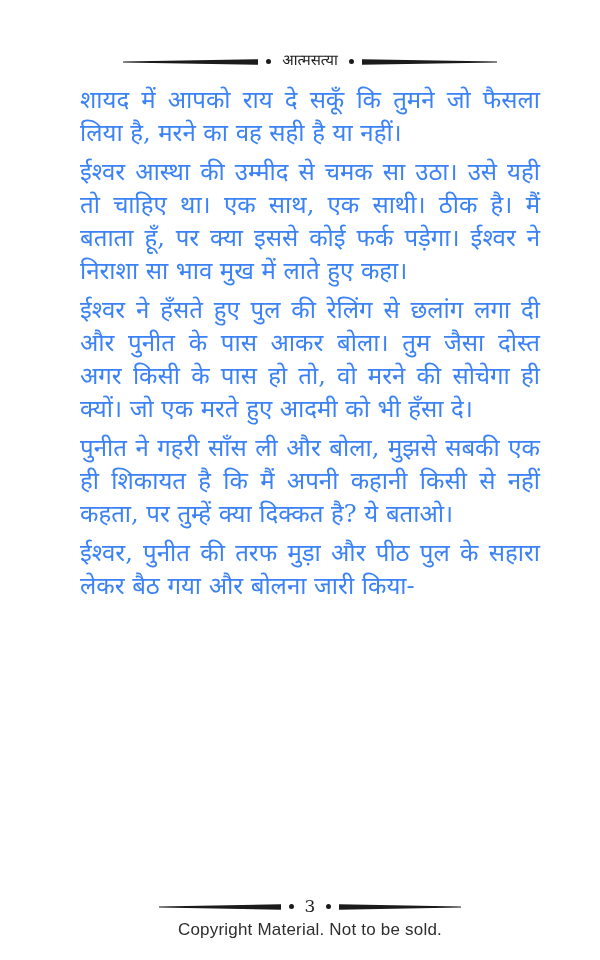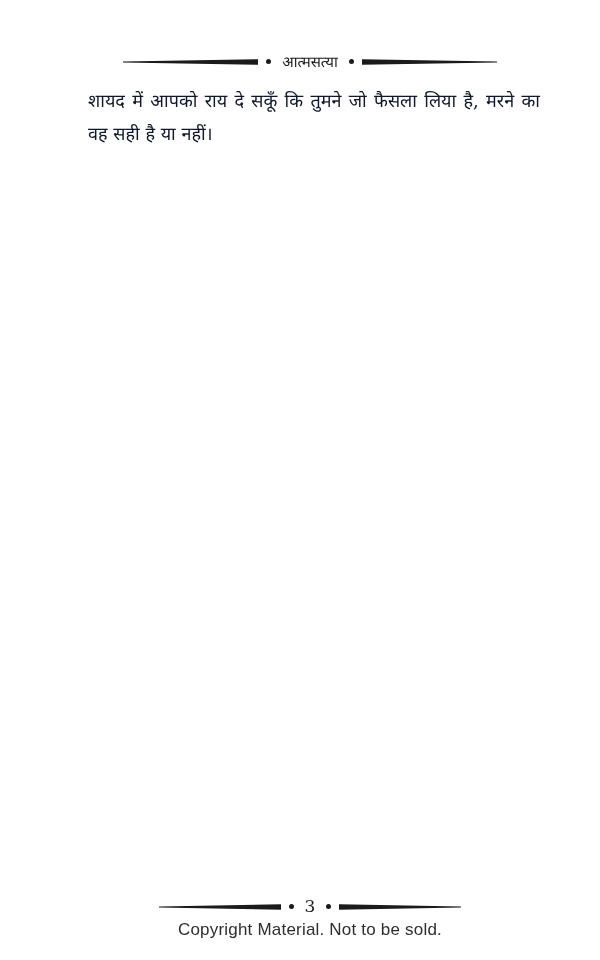--- a/index.html
+++ b/index.html
@@ -37,21 +37,21 @@
   .taper-footer { width: 122px; }
   .dot {
     width: 5px;
     height: 5px;
     border-radius: 50%;
     background: #1b1b1b;
     margin: 0 8px;
     flex: 0 0 auto;
   }
   .divider-label {
-    font-family: Liberation Sans, sans-serif;
+    font-family: Liberation Mono, monospace;
     font-size: 15px;
     line-height: 1;
     padding: 0 3px;
     white-space: nowrap;
     color: #1b1b1b;
   }
   .page-number-label {
     font-family: "DejaVu Serif", "Liberation Serif", serif;
     font-size: 17px;
     line-height: 1;
@@ -59,25 +59,25 @@
     color: #1b1b1b;
   }
 
   
   .content {
     margin-top: 15px;
     flex: 0 1 auto;
   }
   .para {
     font-family: "DejaVu Serif", "Liberation Serif", serif;
-    font-size: 18px;
+    font-size: 24px;
     line-height: 33px;
-    margin: 0 0 6px 8px;
+    margin: 0 0 6px 0;
     text-align: justify;
-    color: #0f172a;
+    color: #3b82f6;
   }
 
   
   .footer {
     margin-top: auto;
     text-align: center;
   }
   .copyright {
     font-family: "Liberation Sans", "DejaVu Sans", sans-serif;
     font-size: 17px;
@@ -98,20 +98,24 @@
     <span class="dot"></span>
     <span class="divider-label">आत्मसत्या</span>
     <span class="dot"></span>
     <svg class="taper taper-wide" viewBox="0 0 135 8" preserveAspectRatio="none">
       <polygon points="0,1.2 135,3.6 135,4.6 0,6.8" fill="#1b1b1b"></polygon>
     </svg>
   </div>
 
   <main class="content">
       <p class="para">शायद में आपको राय दे सकूँ कि तुमने जो फैसला लिया है, मरने का वह सही है या नहीं।</p>
+      <p class="para">ईश्वर आस्था की उम्मीद से चमक सा उठा। उसे यही तो चाहिए था। एक साथ, एक साथी। ठीक है। मैं बताता हूँ, पर क्या इससे कोई फर्क पड़ेगा। ईश्वर ने निराशा सा भाव मुख में लाते हुए कहा।</p>
+      <p class="para">ईश्वर ने हँसते हुए पुल की रेलिंग से छलांग लगा दी और पुनीत के पास आकर बोला। तुम जैसा दोस्त अगर किसी के पास हो तो, वो मरने की सोचेगा ही क्यों। जो एक मरते हुए आदमी को भी हँसा दे।</p>
+      <p class="para">पुनीत ने गहरी साँस ली और बोला, मुझसे सबकी एक ही शिकायत है कि मैं अपनी कहानी किसी से नहीं कहता, पर तुम्हें क्या दिक्कत है? ये बताओ।</p>
+      <p class="para">ईश्वर, पुनीत की तरफ मुड़ा और पीठ पुल के सहारा लेकर बैठ गया और बोलना जारी किया-</p>
     </main>
 
   <div class="footer">
     <div class="divider">
       <svg class="taper taper-footer" viewBox="0 0 122 8" preserveAspectRatio="none">
         <polygon points="0,3.6 122,1.2 122,6.8 0,4.6" fill="#1b1b1b"></polygon>
       </svg>
       <span class="dot"></span>
       <span class="page-number-label">3</span>
       <span class="dot"></span>

